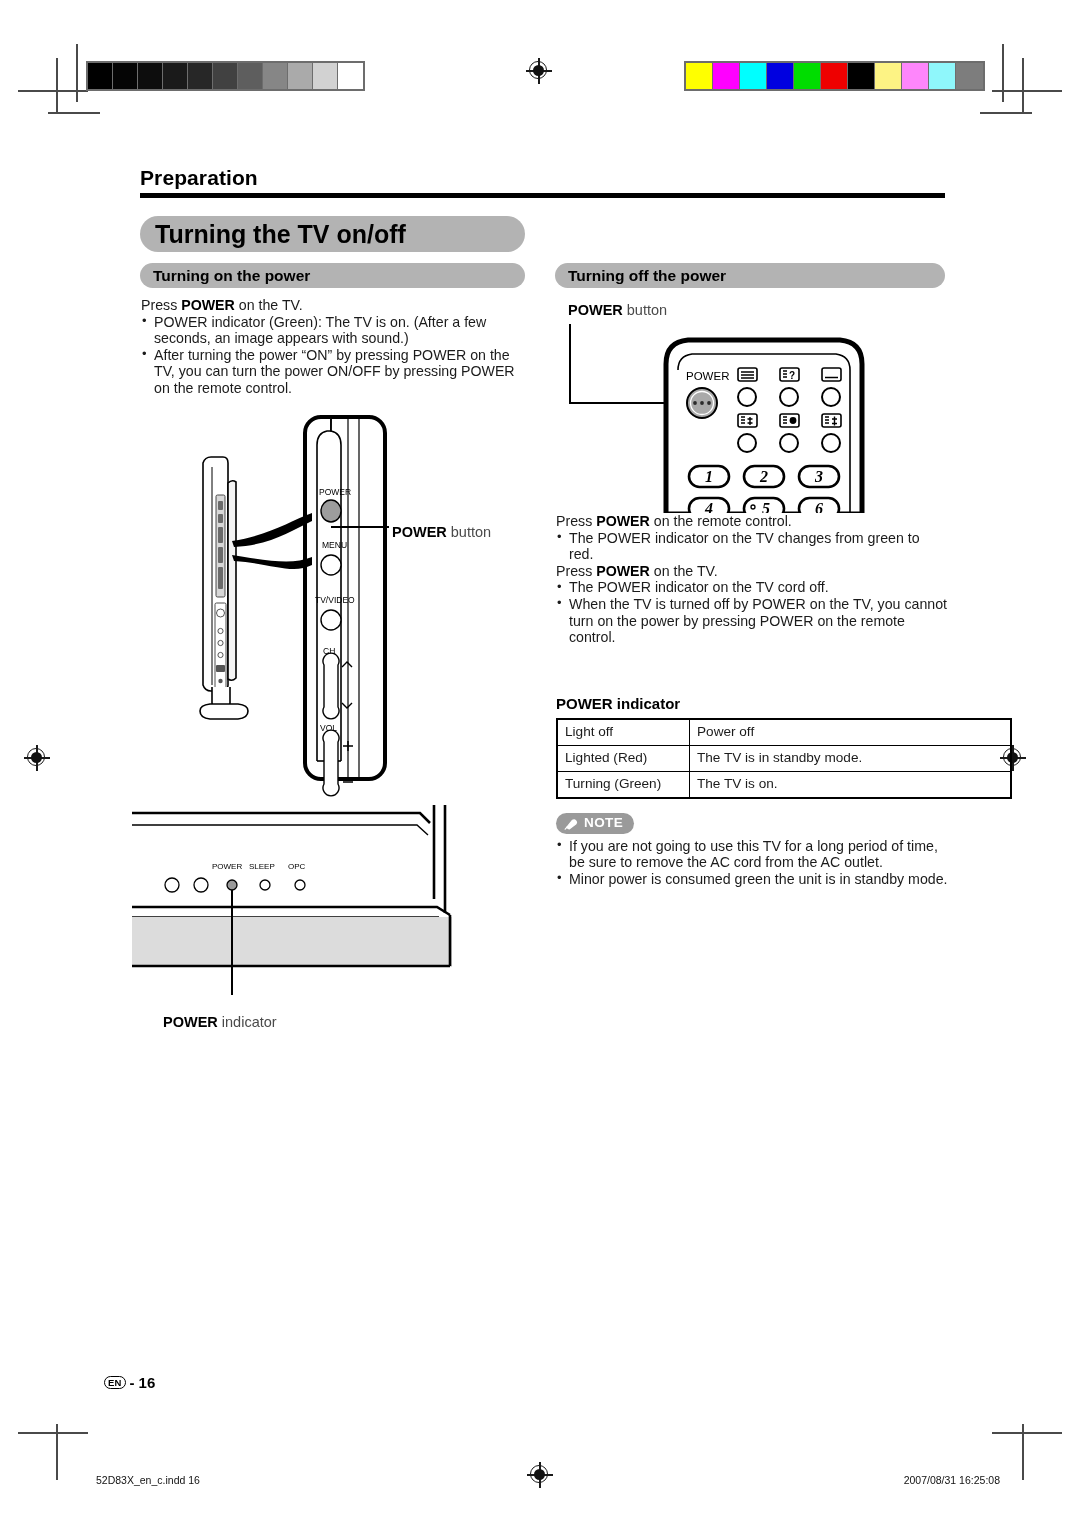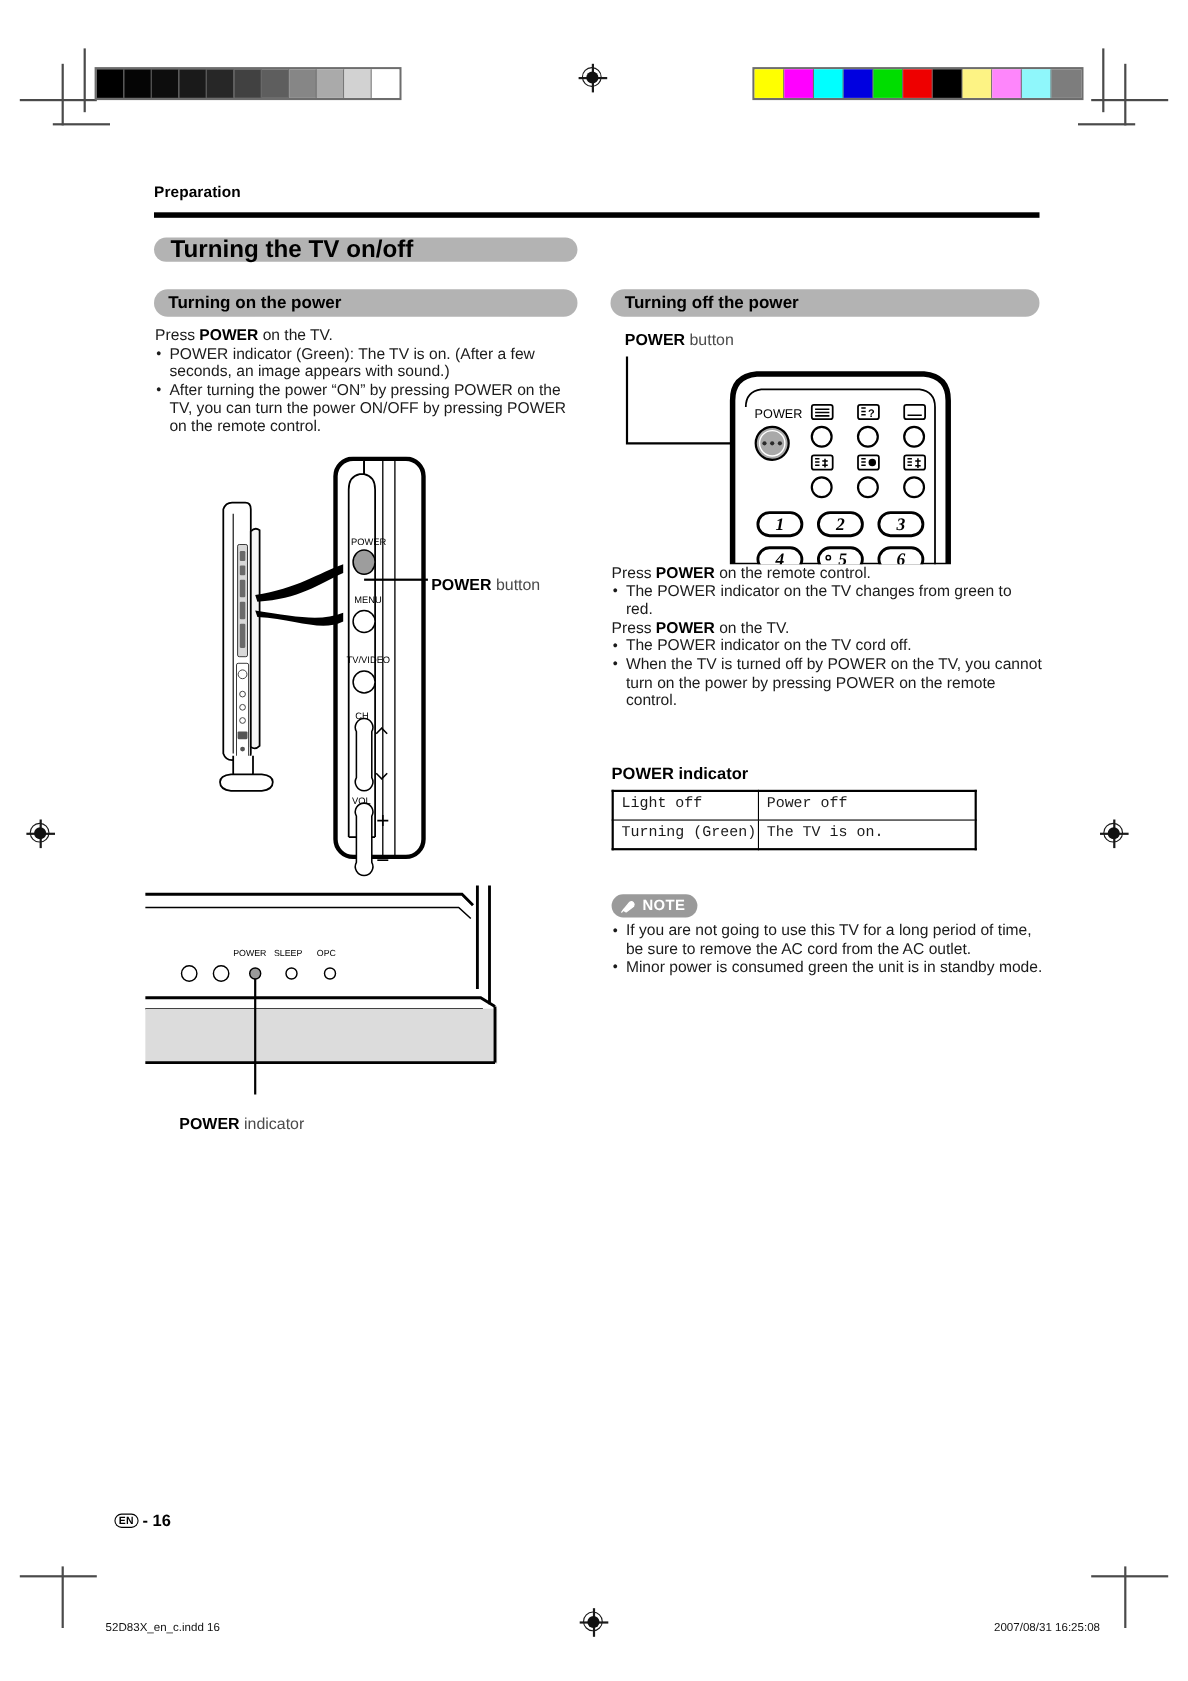--- a/index.html
+++ b/index.html
@@ -64,21 +64,21 @@
   .page {
     position: absolute;
     left: 0; top: 0;
     width: 1080px; height: 1528px;
   }
 
   .running-head {
     position: absolute;
     left: 140px;
     top: 166px;
-    font-size: 14px;
+    font-size: 21px;
     font-weight: bold;
     letter-spacing: .1px;
   }
   .head-rule {
     position: absolute;
     left: 140px;
     top: 193px;
     width: 805px;
     height: 5px;
     background: #000;
@@ -88,23 +88,23 @@
   .banner {
     position: absolute;
     background: #b3b3b3;
     border-radius: 999px;
     display: flex;
     align-items: center;
     box-sizing: border-box;
   }
   .banner.h1 {
     left: 140px; top: 216px;
-    width: 385px; height: 22px;
+    width: 385px; height: 36px;
     padding-left: 15px;
-    font-size: 22px;
+    font-size: 25px;
     font-weight: bold;
   }
   .banner.h2 {
     height: 25px;
     padding-left: 13px;
     font-size: 15.5px;
     font-weight: bold;
   }
   .banner.h2.left  { left: 140px; top: 263px; width: 385px; }
   .banner.h2.right { left: 555px; top: 263px; width: 390px; }
@@ -137,24 +137,23 @@
 
   .subhead {
     font-size: 15px;
     font-weight: bold;
     color: #000;
   }
 
   
   table.indicator {
     border-collapse: collapse;
-    width: 332px;
+    width: 456px;
     border: 2.2px solid #000;
     table-layout: fixed;
-    font-family: Liberation Mono, monospace;
   }
   table.indicator td {
     border: 0.9px solid #000;
     font-size: 13.6px;
     color: #1b1b1b;
     padding: 4px 0 4px 7px;
     height: 17px;
     vertical-align: middle;
   }
   table.indicator td.key { width: 124px; }
@@ -568,20 +567,24 @@
   </div>
 
   <div class="col right" style="top:718px;">
     <table class="indicator">
       <tbody>
         <tr>
           <td class="key">Light off</td>
           <td>Power off</td>
         </tr>
         <tr>
+          <td class="key">Lighted (Red)</td>
+          <td>The TV is in standby mode.</td>
+        </tr>
+        <tr>
           <td class="key">Turning (Green)</td>
           <td>The TV is on.</td>
         </tr>
       </tbody>
     </table>
   </div>
 
   <div class="col right" style="top:813px;">
     <div class="note-badge">
       <svg width="15" height="13" viewBox="0 0 15 13">

